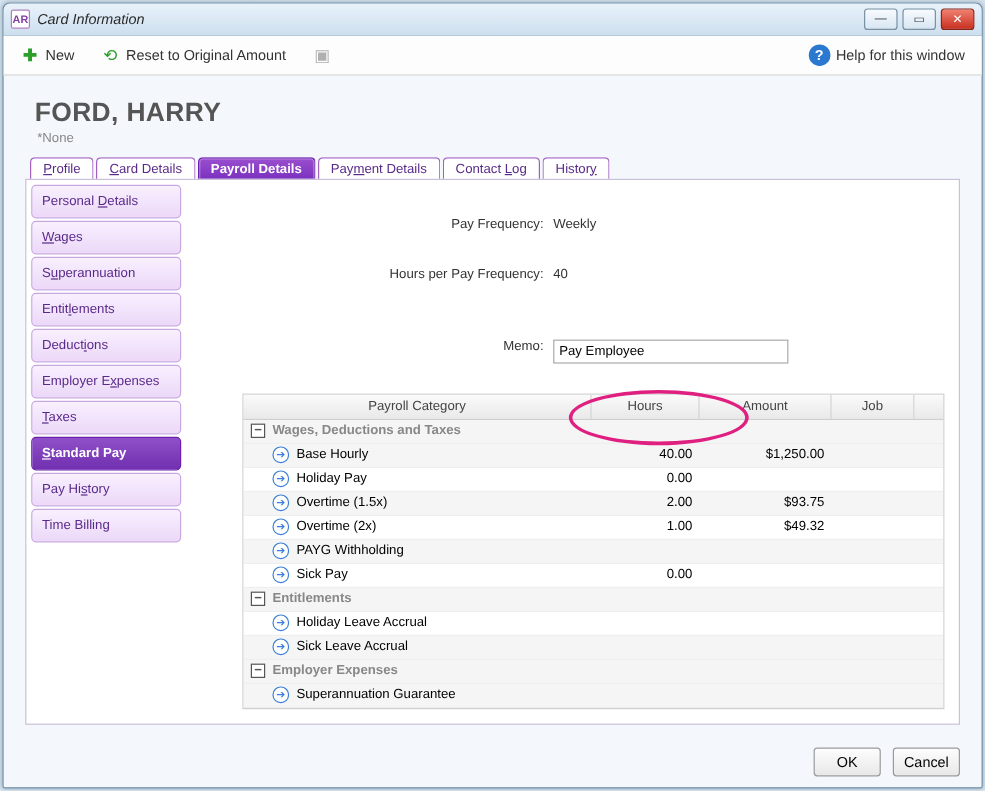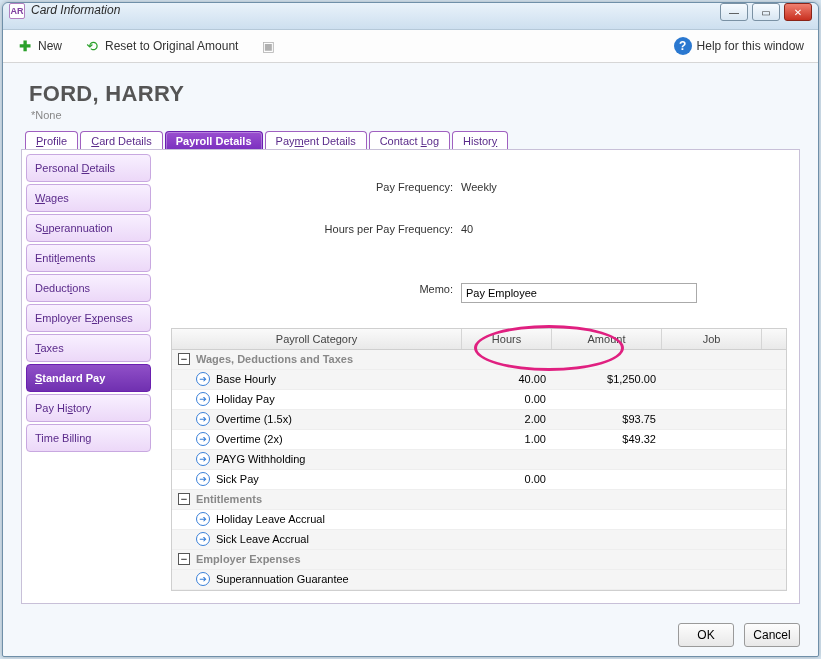--- a/index.html
+++ b/index.html
@@ -6,21 +6,21 @@
   body { background: #d4e4f0; width: 821px; height: 659px; overflow: hidden; }
   .window {
     width: 817px; height: 655px; margin: 2px auto;
     background: linear-gradient(to bottom, #d0e0ee 0, #e8f0f8 28px, #f4f8fc 60px);
     border: 1px solid #6f8fa8; border-radius: 6px 6px 2px 2px;
     box-shadow: 0 0 4px rgba(0,0,0,.25);
     display: flex; flex-direction: column;
   }
   
   .titlebar {
-    height: 28px; display: flex; padding: 0 6px;
+    height: 28px; display: flex; align-items: center; padding: 0 6px;
     background: linear-gradient(to bottom,#e9f2fa,#cddfef);
     border-bottom: 1px solid #b5c8d8; border-radius: 6px 6px 0 0;
   }
   .app-icon {
     width: 16px; height: 16px; background:#fff; border:1px solid #b080c0;
     display:flex;align-items:center;justify-content:center;
     font-size:9px;font-weight:bold;color:#8040a0;border-radius:2px;margin-right:6px;
   }
   .title { font-size: 12px; color:#2a2a2a; flex:1;font-style:italic; }
   .winbtns { display:flex; gap:4px; }
@@ -68,23 +68,23 @@
   }
   .sidetab.active{
     background:linear-gradient(#9050c8,#7030b0);color:#fff;font-weight:bold;
     border-color:#6a1faf;
   }
   .sidetab .und{text-decoration:underline;}
   
   .payarea{flex:1;padding:12px 8px 8px 20px;display:flex;flex-direction:column;}
   .row{display:flex;align-items:flex-start;font-size:11px;color:#333;margin:15px 0;}
   .row .lab{width:290px;text-align:right;padding-right:8px;}
-  .memo-in{width:236px;height:20px;border:1px solid #aaa;font-size:11px;padding:2px 4px;}
-  
-  .tbl{margin-top:10px;border:1px solid #cfcfcf;background:#f7f7f7;}
+  .memo-in{width:196px;height:20px;border:1px solid #aaa;font-size:11px;padding:2px 4px;}
+  
+  .tbl{margin-top:10px;border:1px solid #cfcfcf;background:#f7f7f7;margin-left:31px;}
   .thead{display:flex;background:linear-gradient(#fafafa,#e9e9e9);border-bottom:1px solid #cfcfcf;font-size:11px;color:#444;}
   .th{padding:4px 6px;border-right:1px solid #d5d5d5;text-align:center;}
   .cCat{width:290px;text-align:center;}
   .cH{width:90px;}
   .cA{width:110px;}
   .cJ{flex:1;}
   .cE{width:24px;border-right:none;}
   .collapse{width:12px;height:12px;background:#fff;color:#555;display:inline-flex;align-items:center;justify-content:center;font-size:11px;font-weight:bold;margin-right:6px;border:1px solid #555;line-height:1;}
   .tr{display:flex;align-items:center;font-size:11px;background:#fff;border-bottom:1px solid #eee;height:20px;}
   .tr:nth-child(even){background:#f5f5f5;}

